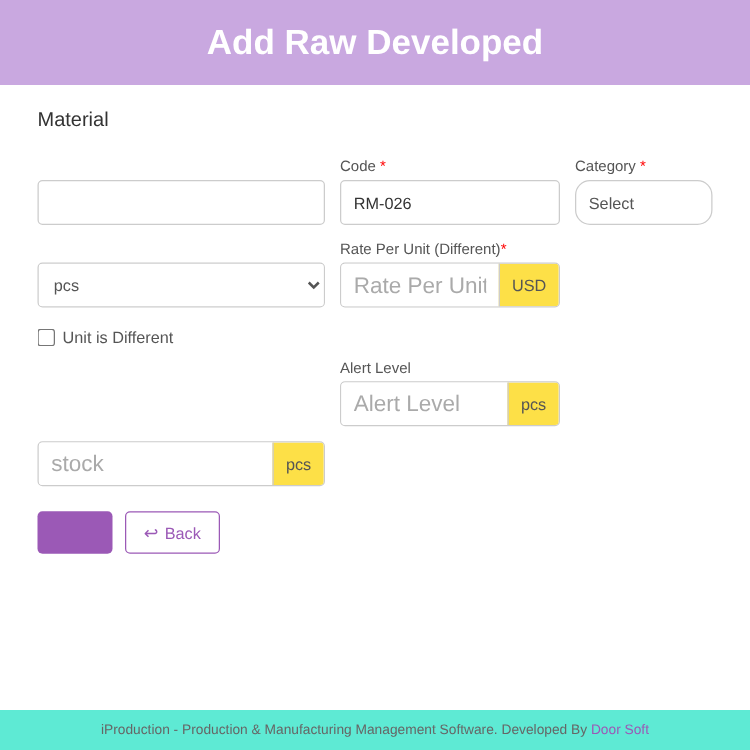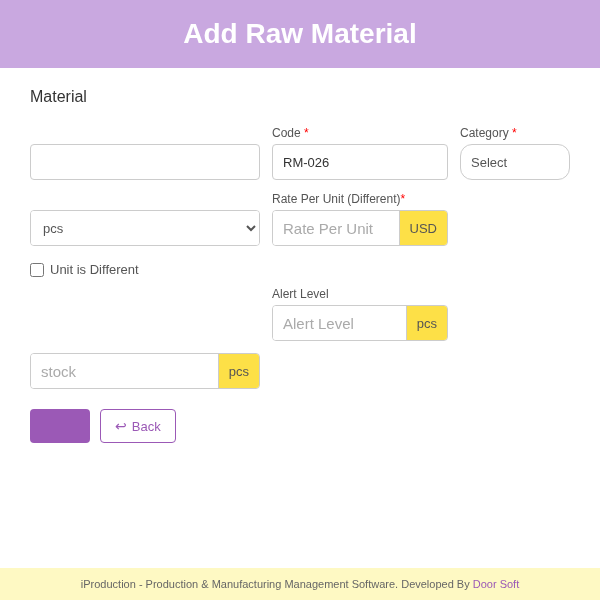--- a/index.html
+++ b/index.html
@@ -81,21 +81,21 @@
       border: 1px solid #ccc;
       border-radius: 4px;
       overflow: hidden;
       height: 36px;
     }
 
     .input-with-unit input {
       border: none;
       flex: 1;
       padding: 21px 10px;
-      font-size: 15px;
+      font-size: 18px;
       outline: none;
     }
 
     .input-with-unit .unit-label {
       background: #fde047;
       border-left: 1px solid #ccc;
       padding: 0 10px;
       font-size: 13px;
       color: #555;
       display: flex;
@@ -170,21 +170,21 @@
       display: flex;
       align-items: center;
       gap: 5px;
     }
 
     .btn-back .icon {
       font-size: 14px;
     }
 
     .footer {
-      background: #fef9c3;
+      background: #5eead4;
       text-align: center;
       padding: 10px;
       font-size: 11px;
       color: #666;
     }
 
     .footer a {
       color: #9b59b6;
       text-decoration: none;
     }
@@ -199,21 +199,21 @@
 
     .field-col {
       display: flex;
       flex-direction: column;
     }
   </style>
 </head>
 <body>
 
 <div class="header">
-  <h1>Add Raw Material</h1>
+  <h1>Add Raw Developed</h1>
 </div>
 
 <div class="main-content">
   <div class="section-title">Material</div>
 
   <div class="form-row">
 
     <div class="field-col" style="width: 230px;">
       <label>&nbsp;</label>
       <input type="text" style="">

